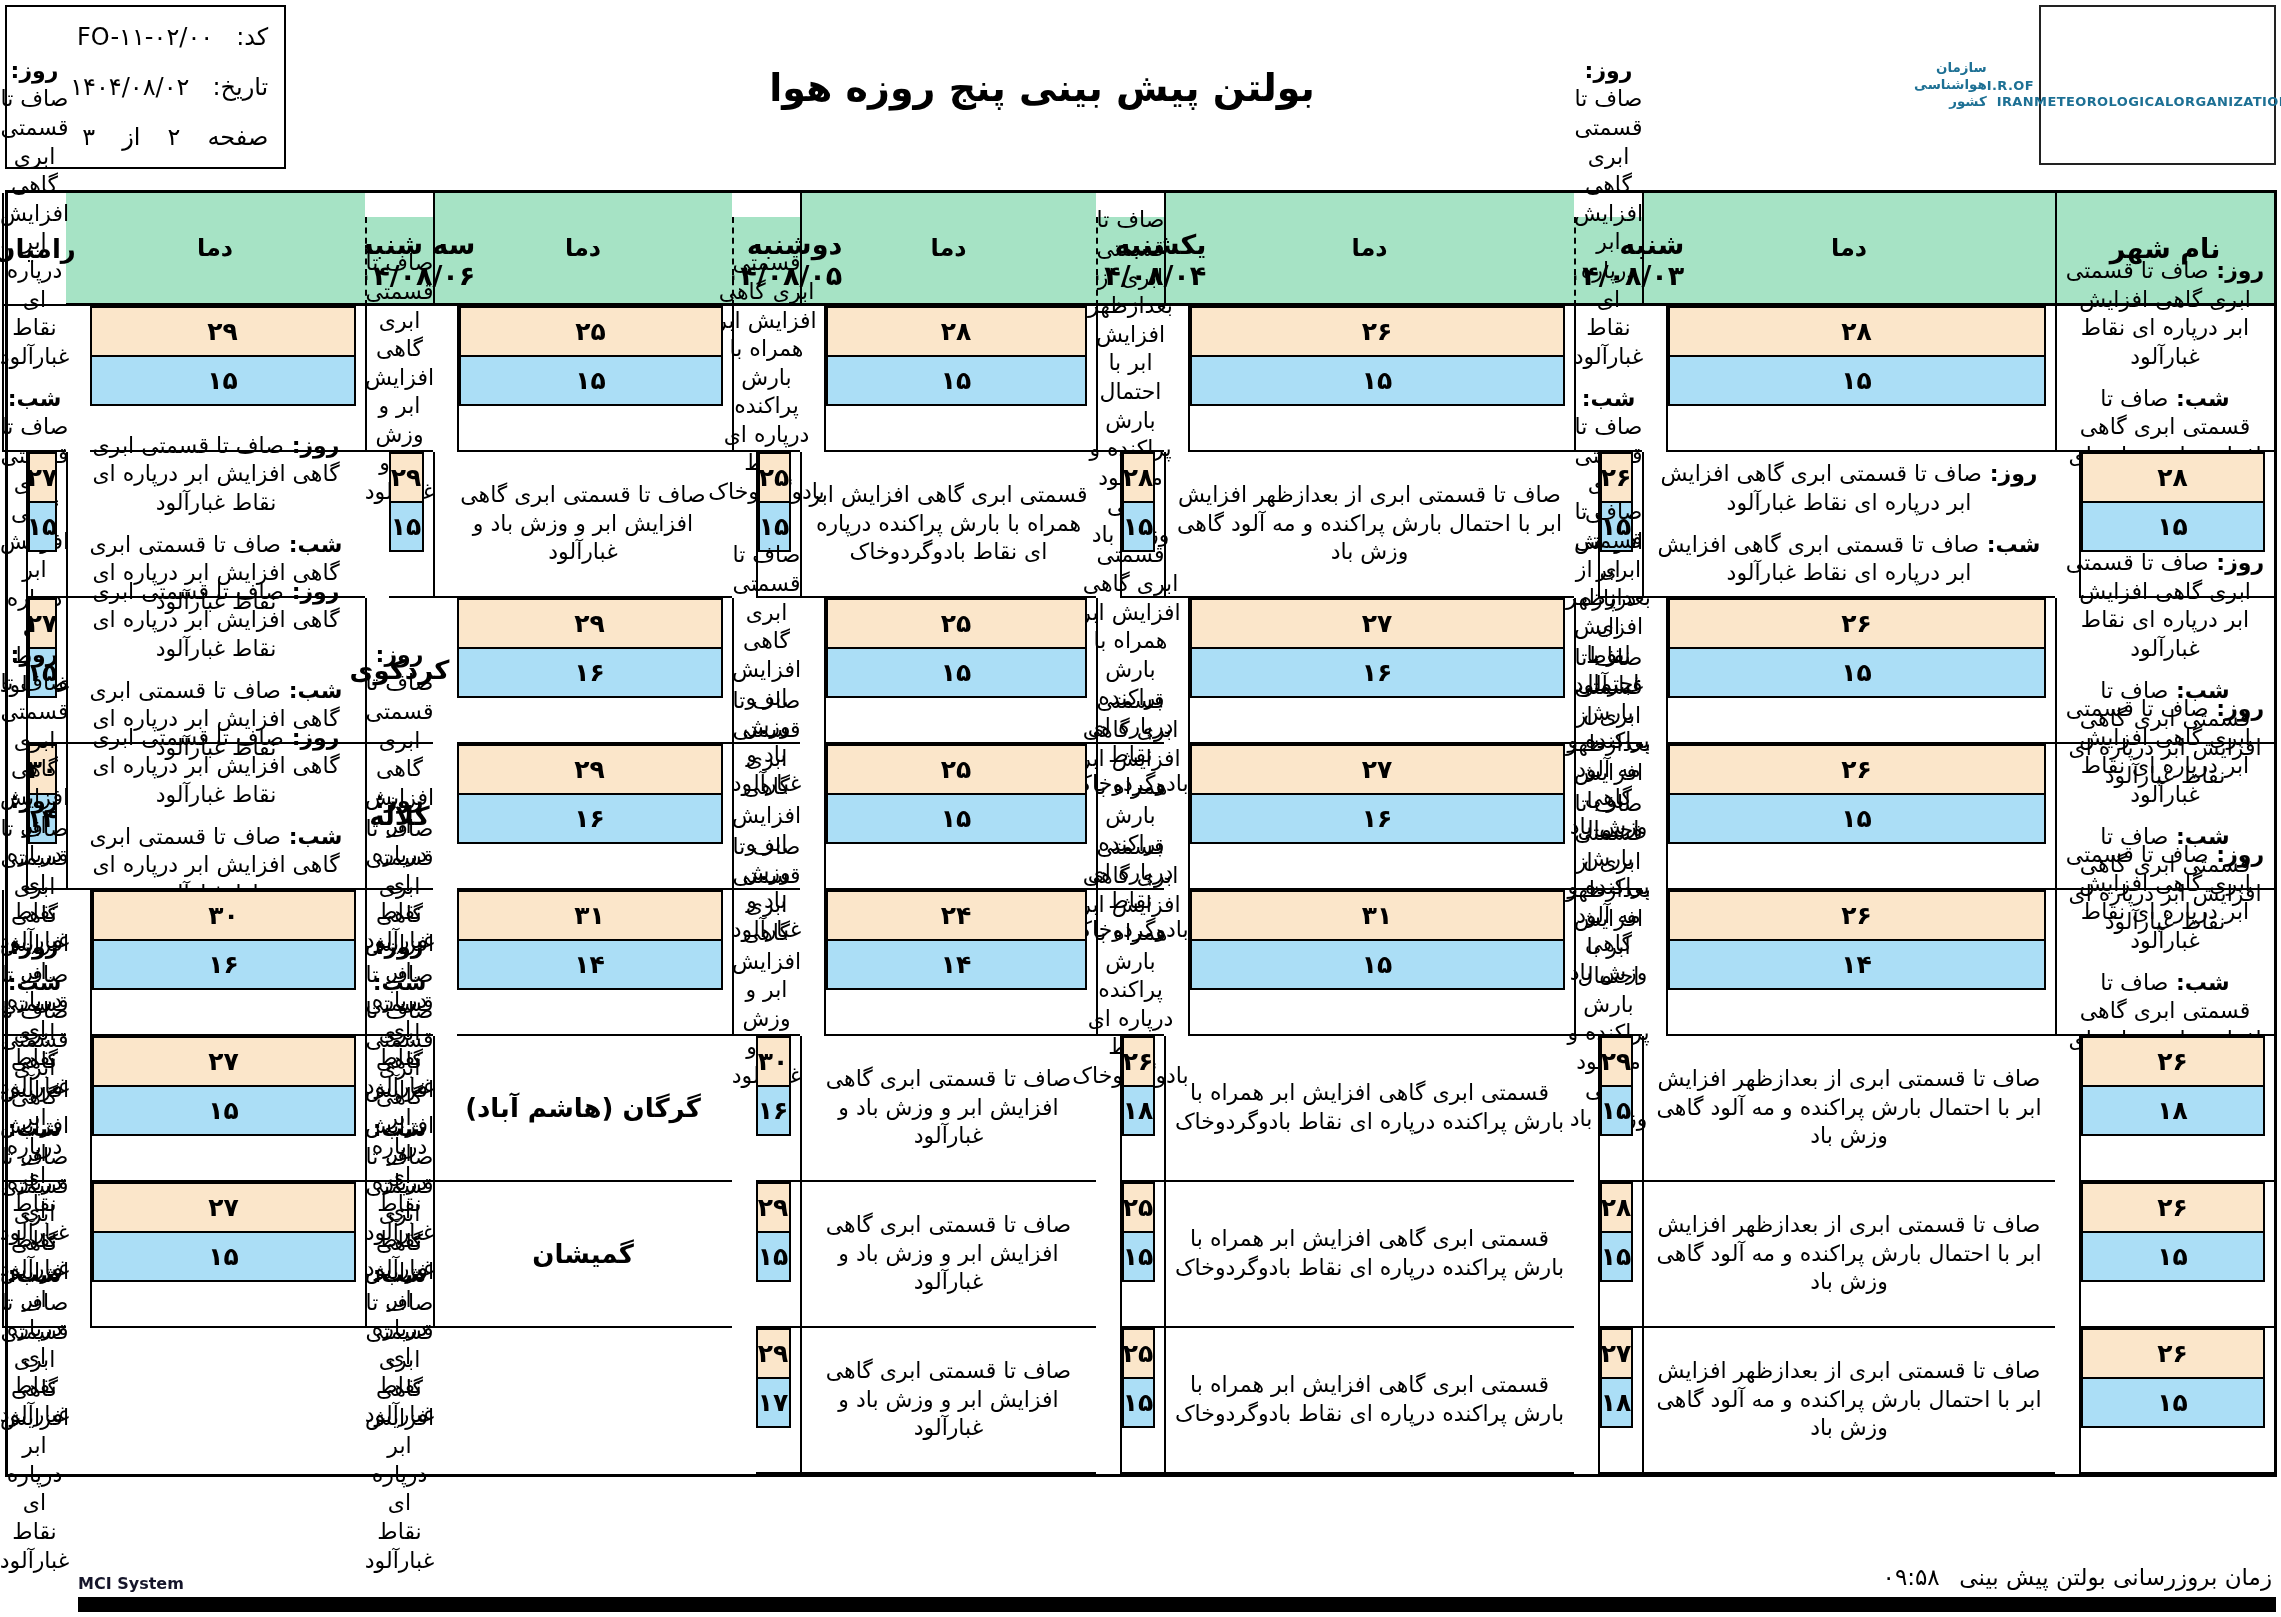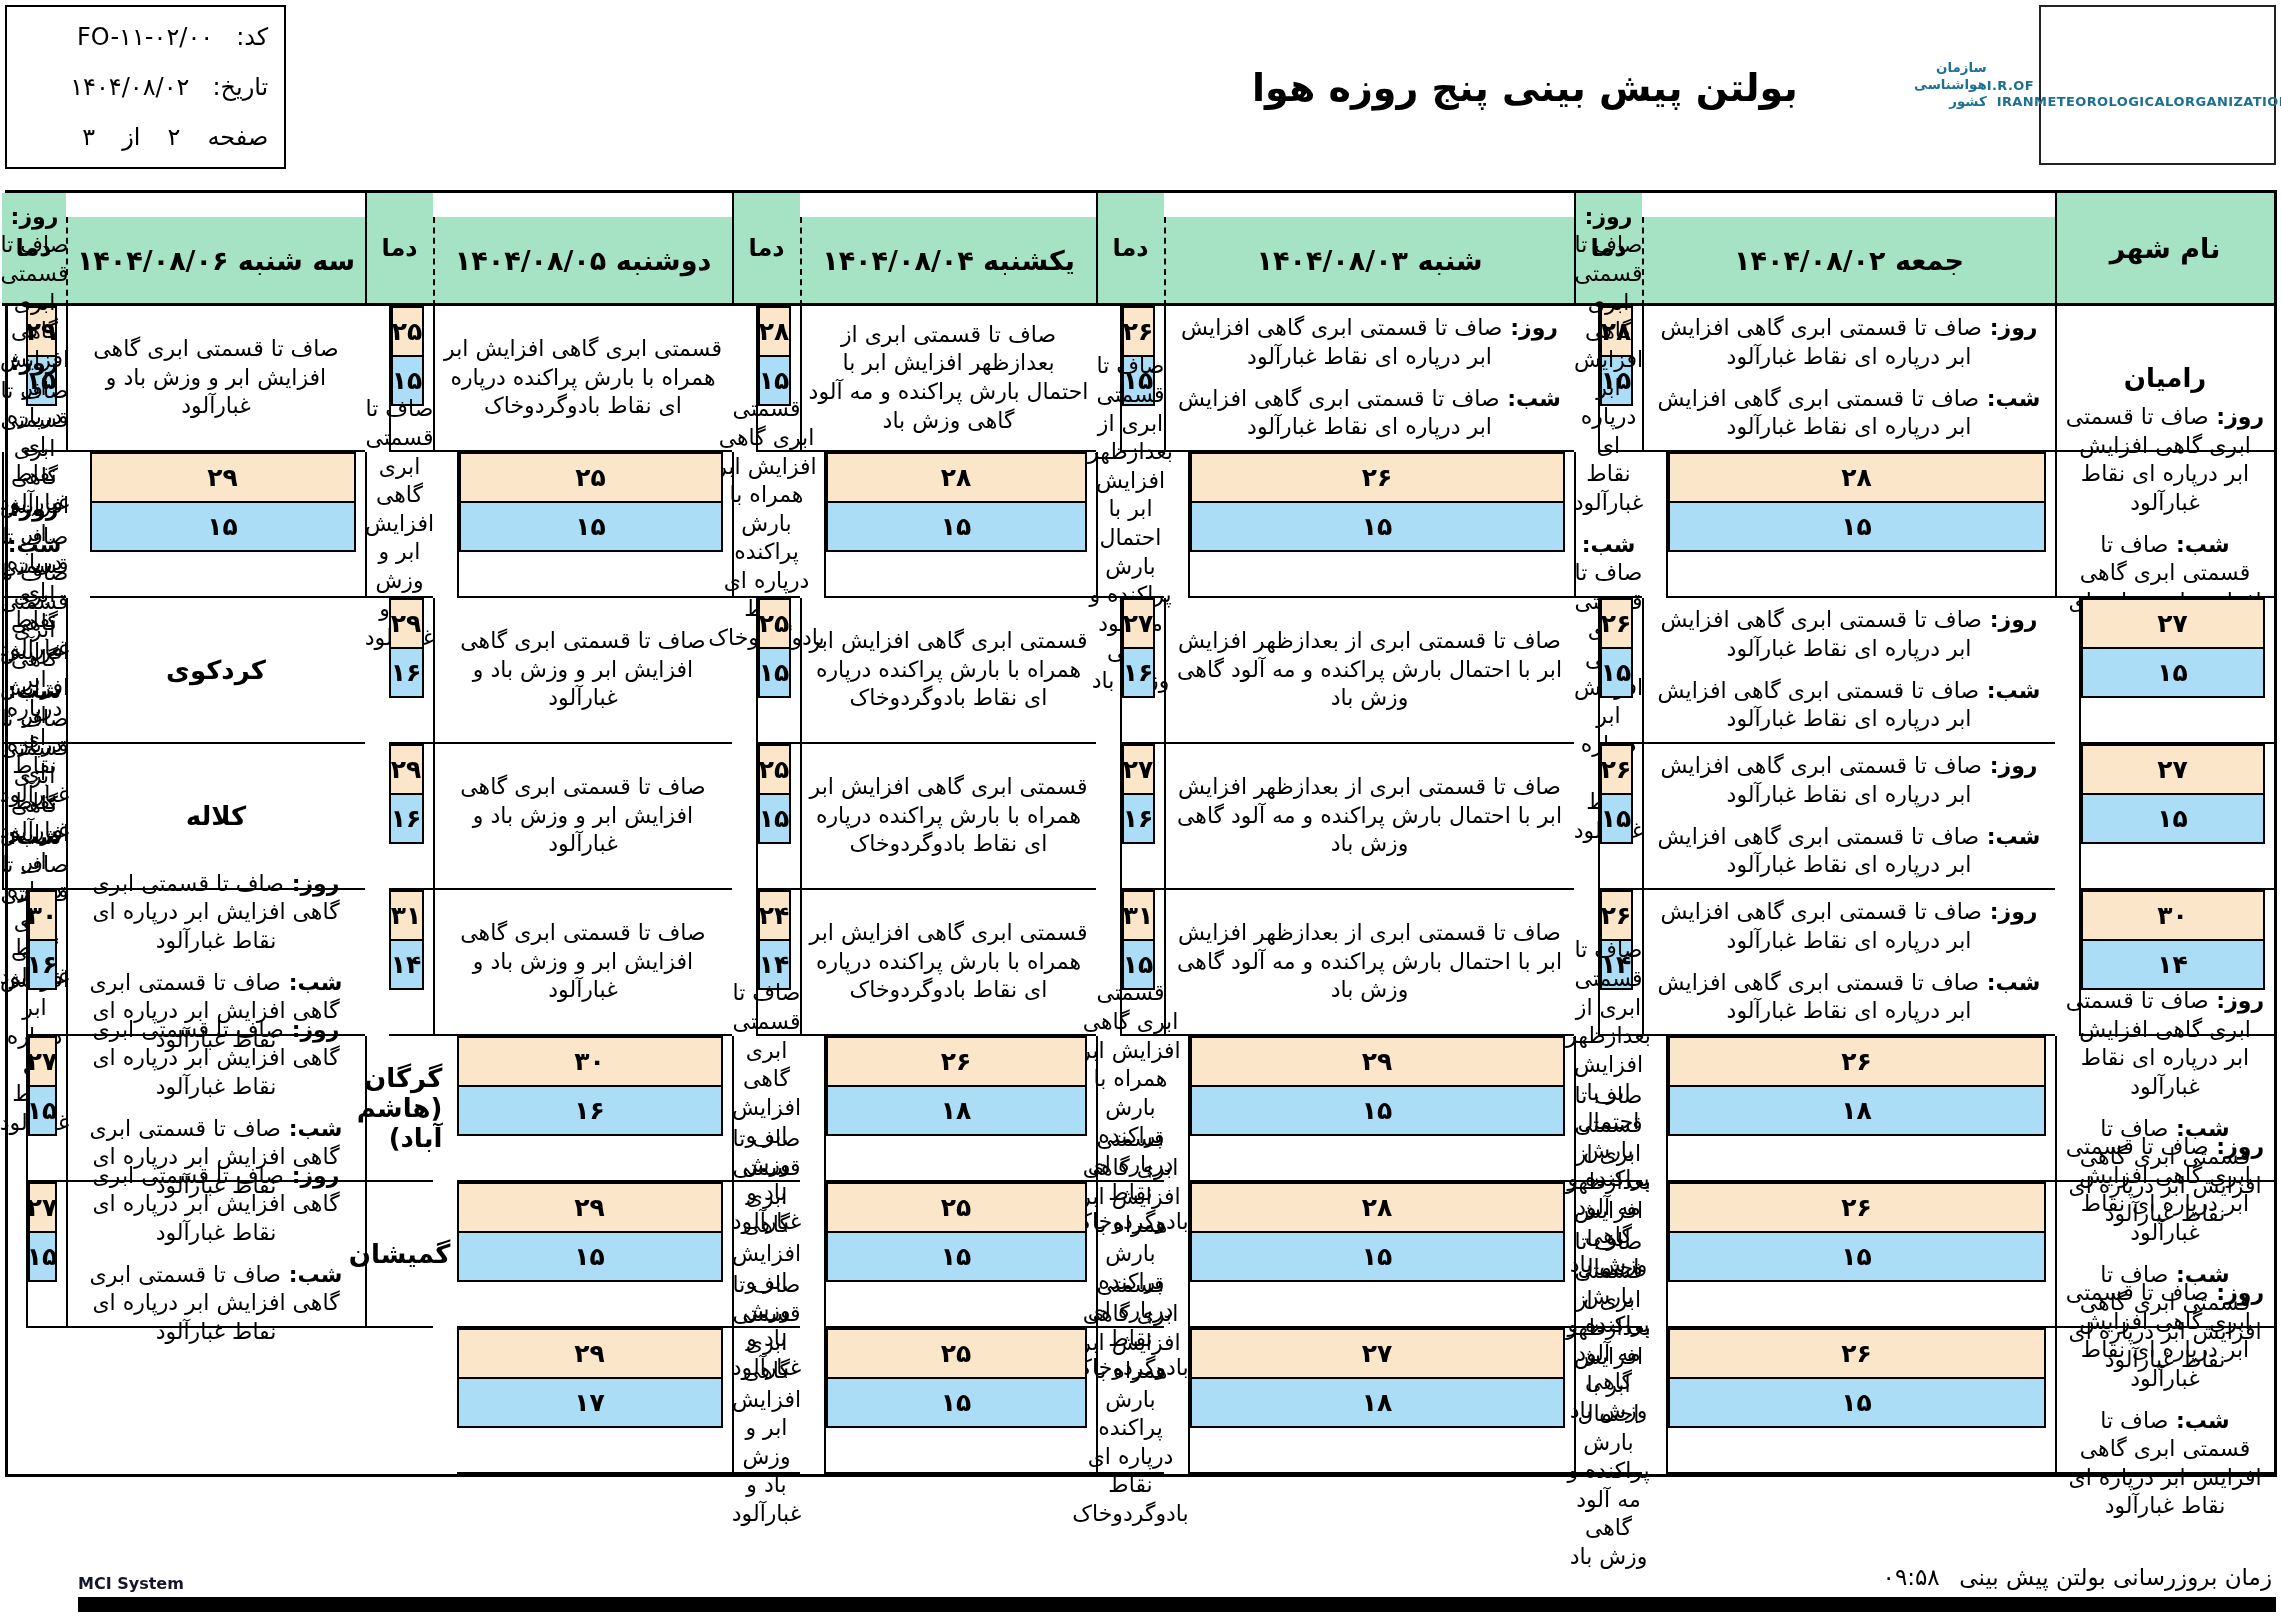--- a/index.html
+++ b/index.html
@@ -10,21 +10,21 @@
   
   .page-header{position:absolute;top:5.3px;left:5.3px;right:5.3px;height:166px;display:flex;}
   .logo-box{
     width:237px;height:160px;border:2.7px solid #222;background:#fff;box-sizing:border-box;
     display:flex;align-items:center;justify-content:center;direction:ltr;gap:5.3px;padding:3.6px;
   }
   .logo-text{display:flex;flex-direction:row;align-items:flex-end;text-align:right;line-height:1.25;}
   .logo-text .fa{font-size:13.4px;font-weight:bold;color:var(--teal);}
   .logo-text .en{font-size:13px;font-weight:bold;color:var(--teal);letter-spacing:0.4px;}
   .logo-mark{width:105px;height:105px;flex:none;}
-  .title-wrap{flex:1;display:flex;align-items:center;padding-right:241px;box-sizing:border-box;}
+  .title-wrap{flex:1;display:flex;align-items:center;justify-content:center;padding-right:241px;box-sizing:border-box;}
   .page-title{font-size:38px;font-weight:bold;}
   .info-box{
     width:281px;height:164px;border:2.7px solid #000;box-sizing:border-box;
     display:flex;flex-direction:column;justify-content:space-around;padding:5.3px 16px 5.3px 9px;
   }
   .info-row{display:flex;align-items:center;font-size:24px;}
   .info-row .lbl{font-weight:normal;}
   .info-row .val{margin-right:23px;}
   .ltr{direction:ltr;unicode-bidi:embed;}
   .page-row span{margin-left:27px;}
@@ -110,21 +110,20 @@
       <span>۲</span>
       <span>از</span>
       <span>۳</span>
     </div>
   </div>
 </div>
 
 <div class="wtable" id="wgrid">
   <div class="cell hcell hd-city">نام شهر</div>
 
-  <div class="cell hcell hd-day">جمعه ۱۴۰۴/۰۸/۰۲</div>
   <div class="cell hcell hd-temp">دما</div>
 
   <div class="cell hcell hd-day">شنبه ۱۴۰۴/۰۸/۰۳</div>
   <div class="cell hcell hd-temp">دما</div>
 
   <div class="cell hcell hd-day">یکشنبه ۱۴۰۴/۰۸/۰۴</div>
   <div class="cell hcell hd-temp">دما</div>
 
   <div class="cell hcell hd-day">دوشنبه ۱۴۰۴/۰۸/۰۵</div>
   <div class="cell hcell hd-temp">دما</div>

